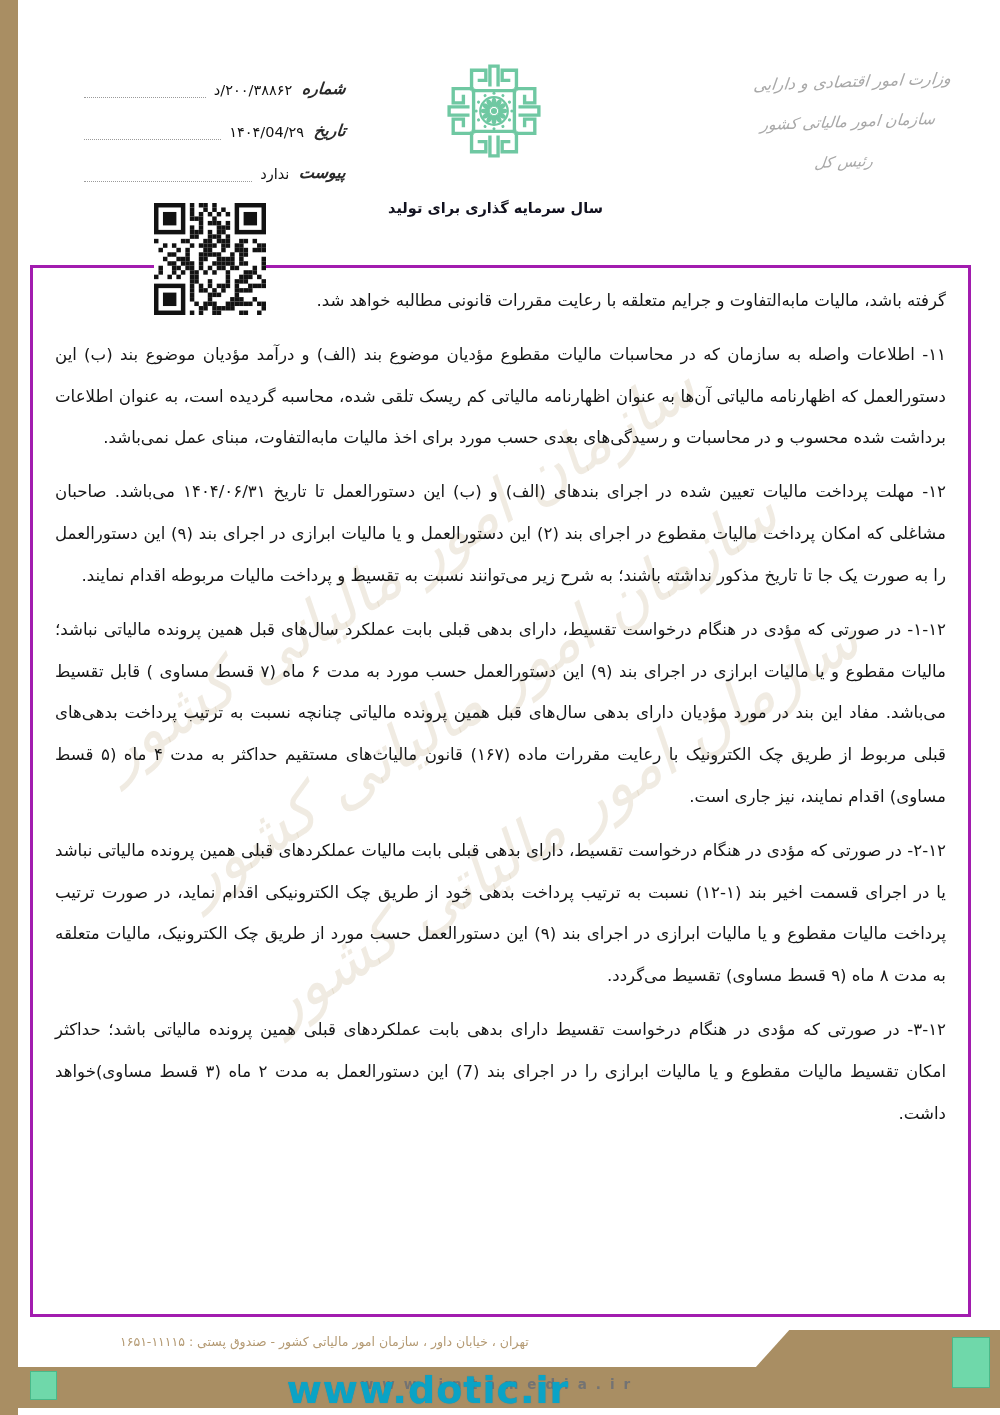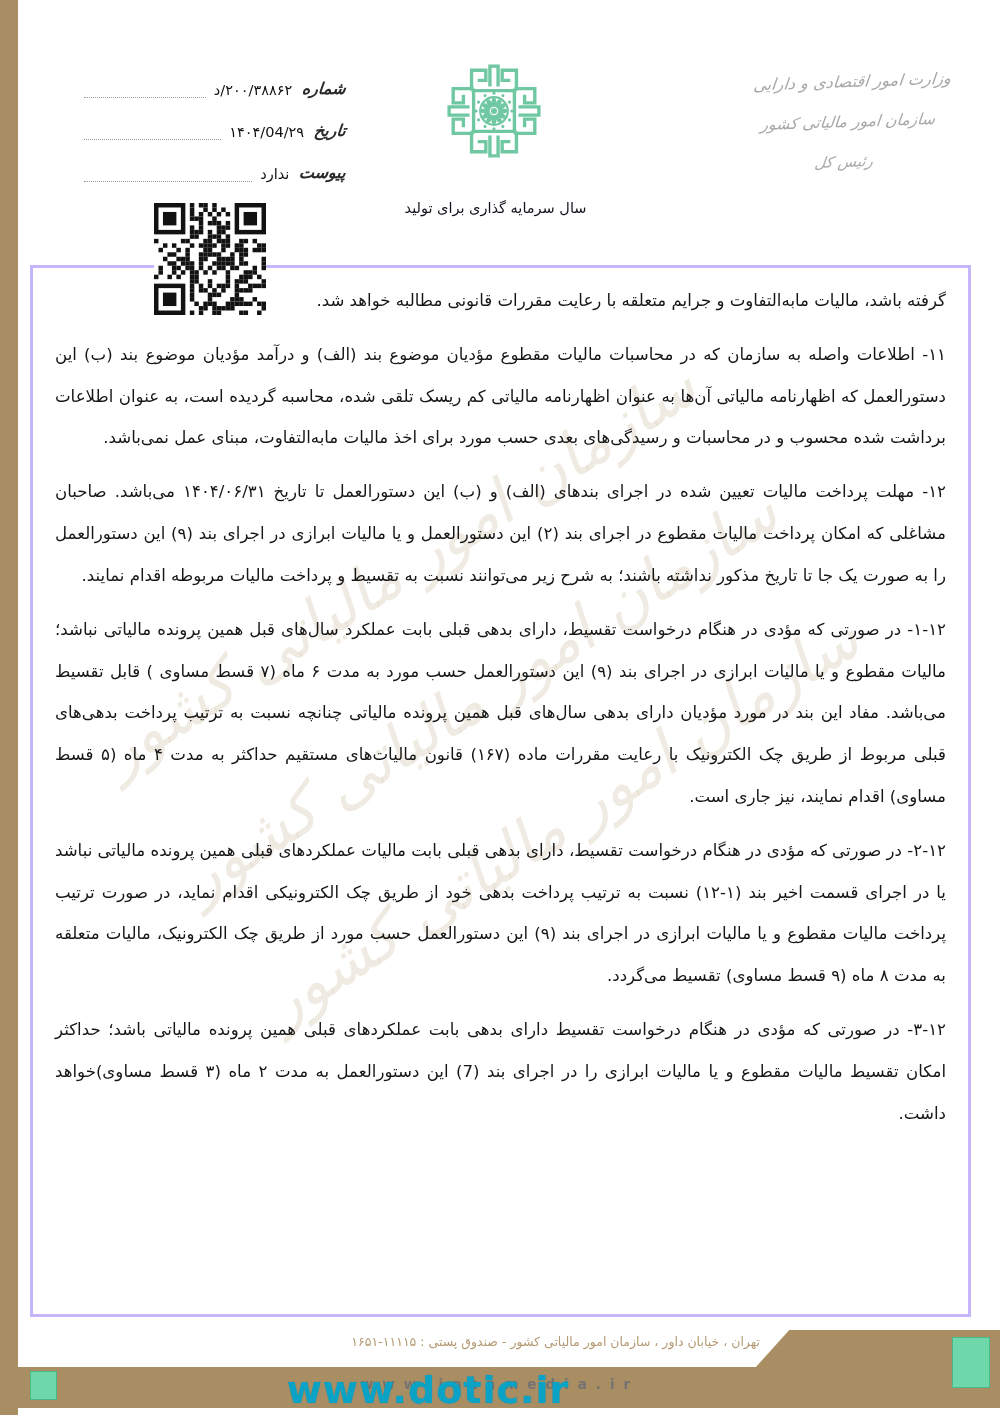--- a/index.html
+++ b/index.html
@@ -13,50 +13,50 @@
   .meta{position:absolute;left:84px;top:68px;width:262px;direction:rtl;}
   .meta-row{display:flex;align-items:flex-end;height:30px;margin-bottom:12px;}
   .meta-label{font-family:"DejaVu Serif",serif;font-style:italic;font-weight:bold;
     font-size:16px;color:#2a2a2a;margin-left:10px;white-space:nowrap;transform:skewX(-6deg);}
   .meta-value{font-weight:normal;font-size:14.5px;color:#111;white-space:nowrap;}
   .dots{flex:1;border-bottom:1.5px dotted #9a9a9a;height:14px;margin-right:8px;min-width:20px;}
 
   
   .logo{position:absolute;left:443px;top:58px;width:102px;height:106px;}
   .slogan{position:absolute;left:368px;top:200px;width:255px;text-align:center;
-    font-size:14.5px;font-weight:normal;color:#12121f;direction:rtl;}
+    font-size:14.5px;font-weight:bold;color:#12121f;direction:rtl;}
 
   
   .callig{position:absolute;right:26px;top:62px;width:252px;text-align:center;direction:rtl;
     font-family:"DejaVu Serif",serif;font-style:italic;color:#a8a8a8;transform:skewX(-8deg) rotate(-2deg);}
   .callig div{line-height:40px;white-space:nowrap;}
   .callig .l1{font-size:16px;}
   .callig .l2{font-size:15.5px;}
   .callig .l3{font-size:15px;}
 
   
   .qr{position:absolute;left:154px;top:203px;width:112px;height:112px;z-index:4;background:#fff;}
 
   
   .mid-watermark{position:absolute;left:30px;top:470px;width:900px;z-index:0;
     transform:rotate(-33deg);transform-origin:50% 50%;text-align:center;direction:rtl;
     font-family:"DejaVu Serif",serif;font-style:italic;color:rgba(205,190,160,0.30);pointer-events:none;}
   .mid-watermark div{font-size:62px;line-height:150px;white-space:nowrap;}
 
   
   .doc-box{position:absolute;left:30px;top:265px;width:941px;height:1052px;box-sizing:border-box;
-    border:3px solid #c4b5fd;background:transparent;padding:12px 22px 0 22px;overflow:hidden;
+    border:3px solid #a21caf;background:transparent;padding:12px 22px 0 22px;overflow:hidden;
     direction:rtl;z-index:1;}
   .doc-box p{margin:0 0 12px 0;font-size:16.6px;line-height:2.52;color:#161616;
     text-align:justify;}
   .sec-head{font-size:18px;font-weight:bold;color:#0d0d0d;margin:2px 0 10px 0;line-height:1.9;}
 
   
   .addr-strip{position:absolute;left:18px;top:1322px;width:982px;height:45px;background:#fff;}
-  .addr-text{position:absolute;left:120px;top:1334px;width:640px;text-align:right;direction:rtl;
+  .addr-text{position:absolute;left:120px;top:1334px;width:640px;text-align:left;direction:rtl;
     font-size:12.5px;color:#b49a73;letter-spacing:1px;white-space:nowrap;}
   .brown-wedge{position:absolute;right:0;top:1330px;width:245px;height:38px;background:#a98e63;
     clip-path:polygon(14% 0,100% 0,100% 100%,0 100%);}
   .brown-band{position:absolute;left:0;top:1367px;width:1000px;height:41px;background:#a98e63;}
   .site-text{position:absolute;left:0;top:1376px;width:1000px;text-align:center;
     font-size:13.5px;font-weight:bold;color:#737373;letter-spacing:9px;z-index:2;}
   .green-sq{position:absolute;background:#6fd8aa;border:1px solid #49b98a;z-index:3;}
   .green-sq.left{left:30px;top:1371px;width:25px;height:27px;}
   .green-sq.right{right:10px;top:1337px;width:36px;height:49px;}
   .bottom-watermark{position:absolute;left:0;top:1368px;width:856px;text-align:center;

